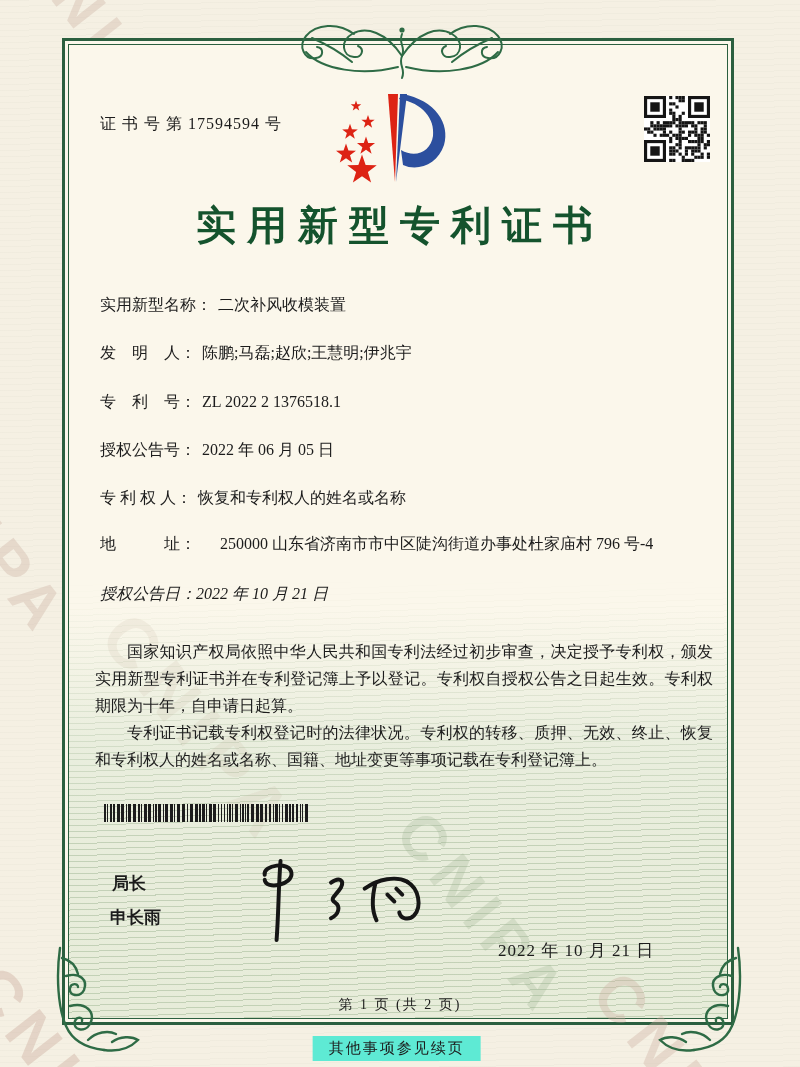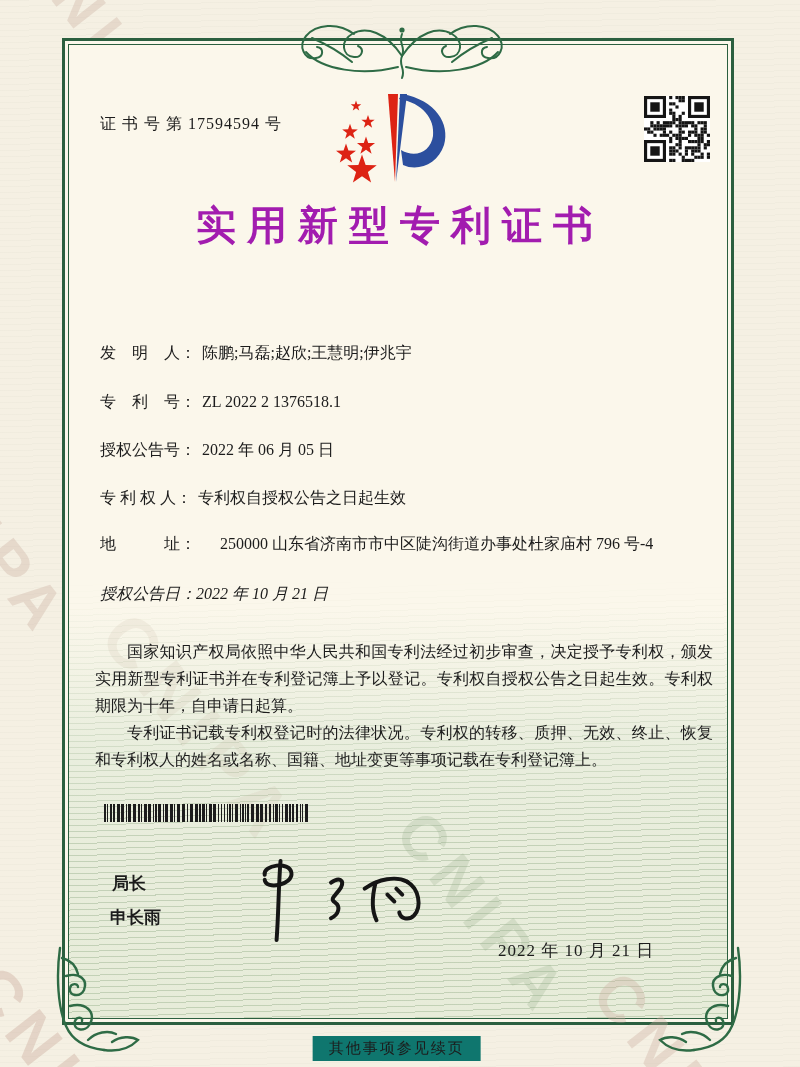--- a/index.html
+++ b/index.html
@@ -21,40 +21,40 @@
   .wavelines{position:absolute;inset:4px;
       background:repeating-linear-gradient(178deg,rgba(110,145,100,.30) 0 1px,transparent 1px 6px);
       -webkit-mask-image:linear-gradient(180deg,transparent 0 55%,rgba(0,0,0,.55) 70%,#000 82% 100%);
       mask-image:linear-gradient(180deg,transparent 0 55%,rgba(0,0,0,.55) 70%,#000 82% 100%);}
   
   .abs{position:absolute;z-index:4;}
   .cert-no{left:100px;top:90px;font-size:16px;letter-spacing:1px;margin-top:24px;}
   .qr{left:644px;top:96px;}
   .logo{left:336px;top:90px;}
   .title{left:0;right:0;top:198px;text-align:center;font-size:40px;font-weight:700;
-         letter-spacing:11px;color:#a21caf;}
+         letter-spacing:11px;color:#14532d;}
   .row{left:100px;width:580px;font-size:16px;line-height:24px;}
   .row .lbl{color:#1c1c1c;}
   .row .val{margin-left:6px;}
   .addr-val{display:inline-block;vertical-align:top;width:452px;margin-left:24px;}
   .grantrow{left:100px;width:600px;height:24px;}
   .grantrow .pair{position:absolute;top:0;font-size:16px;white-space:nowrap;}
   .pair.p1{left:0;} .pair.p2{left:312px;}
   .bodytext{left:95px;top:618px;width:618px;font-size:16px;line-height:27px;
             text-align:justify;margin-top:20px;}
   .bodytext p{margin:0;text-indent:2em;}
   .barcode{left:104px;top:804px;}
   .signer{font-family:"Liberation Sans","DejaVu Sans",sans-serif;font-weight:600;font-size:17px;}
   .signer-title{left:112px;top:872px;}
   .signer-name{left:110px;top:906px;}
   .sig{left:232px;top:853px;}
   .issue-date{left:498px;top:939px;font-size:17px;letter-spacing:1px;}
   .page-info{left:0;right:0;top:996px;text-align:center;font-size:14px;letter-spacing:2px;}
   .bottom-note{left:50%;top:1036px;transform:translateX(-52%);font-size:15px;letter-spacing:2px;
-               background:#0f766e;padding:3px 16px;z-index:5;}
+               background:#5eead4;padding:3px 16px;z-index:5;}
   .ornament{left:282px;top:22px;z-index:6;}
   .corner{z-index:6;} .corner.cl{left:52px;top:946px;} .corner.cr{left:651px;top:946px;transform:scaleX(-1);}
 </style>
 </head>
 <body>
 
 <div class="page">
 
   <span class="wm" style="left:60px;top:-78px;font-size:60px;color:rgba(205,180,165,.38);">CNIPA</span>
   <span class="wm" style="left:556px;top:268px;font-size:74px;color:rgba(205,180,165,.30);">CNIPA</span>
@@ -278,31 +278,34 @@
         </g>
     </g>
     <g fill="#2c4f9e">
       <polygon points="64,4 71,4 60,92"></polygon>
       <path d="M66,4 C100,10 114,34 108,55 C102,74 82,82 67,75 L65,60 C80,69 95,61 97,46 C99,29 87,13 63,9 Z"></path>
     </g>
   </svg>
 
   <div class="abs title">实用新型专利证书</div>
 
+  <div class="abs row" style="top:293px;">
+    <span class="lbl">实用新型名称：</span><span class="val">二次补风收模装置</span>
+  </div>
   <div class="abs row" style="top:341px;">
     <span class="lbl">发　明　人：</span><span class="val">陈鹏;马磊;赵欣;王慧明;伊兆宇</span>
   </div>
   <div class="abs row" style="top:390px;">
     <span class="lbl">专　利　号：</span><span class="val">ZL 2022 2 1376518.1</span>
   </div>
   <div class="abs row" style="top:438px;">
     <span class="lbl">授权公告号：</span><span class="val">2022 年 06 月 05 日</span>
   </div>
   <div class="abs row" style="top:486px;">
-    <span class="lbl">专 利 权 人：</span><span class="val">专利权自授权公告之日起生效</span>
+    <span class="lbl">专 利 权 人：</span><span class="val">恢复和专利权人的姓名或名称</span>
   </div>
   <div class="abs row" style="top:532px;">
     <span class="lbl">地　　　址：</span><span class="addr-val">250000 山东省济南市市中区陡沟街道办事处杜家庙村 796 号-4</span>
   </div>
   <div class="abs grantrow" style="top:584px;font-style:italic;">
     <span class="pair p1"><span>授权公告日：</span><span class="val">2022 年 10 月 21 日</span></span>
   </div>
 
   <div class="abs bodytext">
     <p>国家知识产权局依照中华人民共和国专利法经过初步审查，决定授予专利权，颁发实用新型专利证书并在专利登记簿上予以登记。专利权自授权公告之日起生效。专利权期限为十年，自申请日起算。</p>
@@ -379,16 +382,17 @@
       <path d="M134,36 C148,26 166,23 177,29"></path>
       <path d="M145,30 C141,46 141,58 146,68"></path>
       <path d="M177,29 C189,36 192,54 184,63 C178,69 170,66 169,60"></path>
       <path d="M157,42 l7,7"></path>
         <path d="M166,36 l6,6"></path>
     </g>
   </svg>
 
   <div class="abs issue-date">2022 年 10 月 21 日</div>
 
+  <div class="abs page-info">第 1 页 (共 2 页)</div>
 
   <div class="abs bottom-note">其他事项参见续页</div>
 
 </div>
 
 </body></html>

